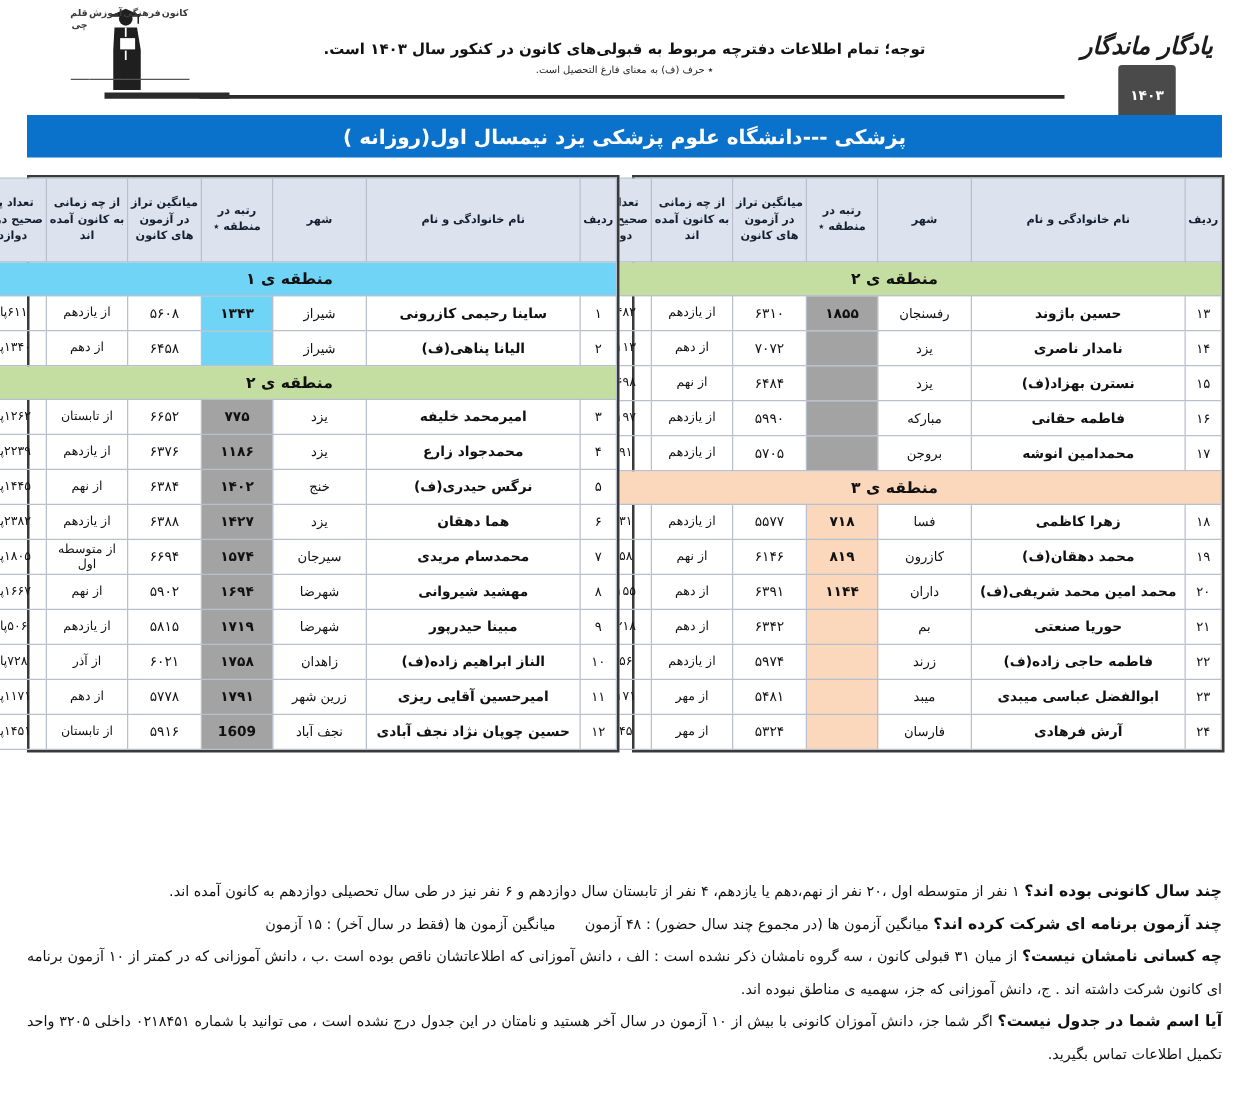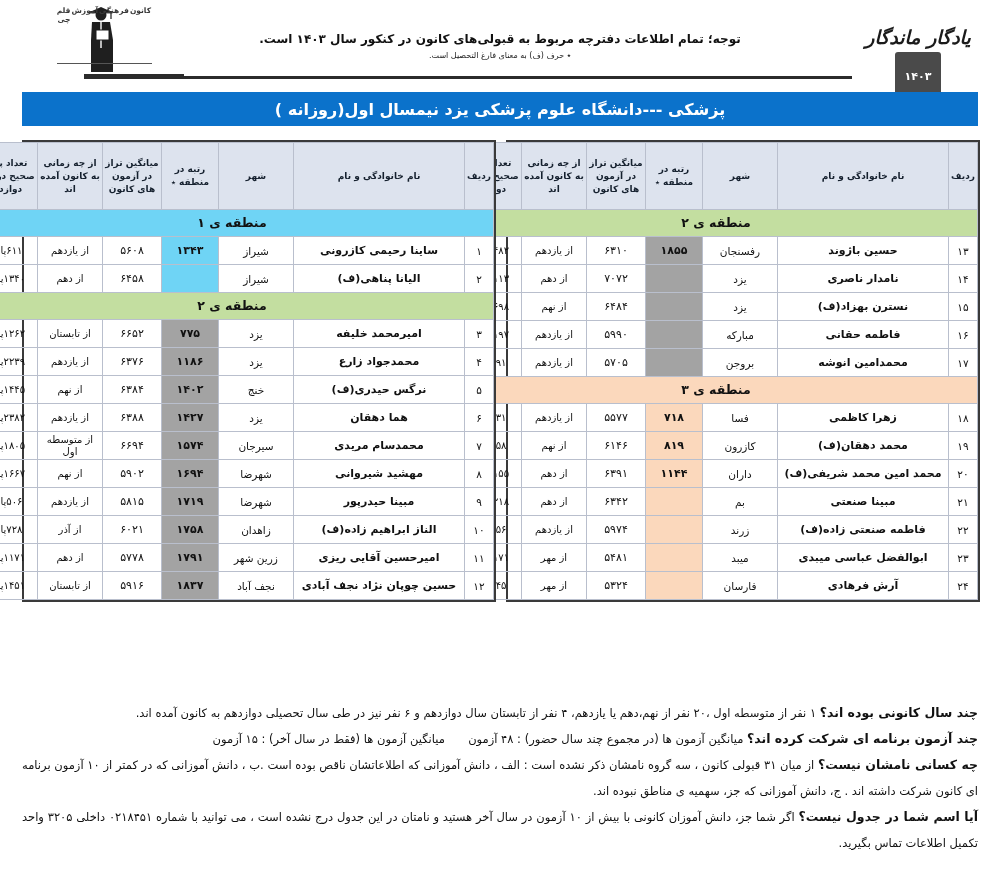--- a/index.html
+++ b/index.html
@@ -389,21 +389,21 @@
             <td class="v-city">زرین شهر</td>
             <td class="v-rank rank-z2">۱۷۹۱</td>
             <td class="v-taraz">۵۷۷۸</td>
             <td class="v-since">از دهم</td>
             <td class="v-count">۱۱۷۱پاسخ</td>
           </tr>
           <tr>
             <td class="v-radif">۱۲</td>
             <td class="v-name">حسین چوپان نژاد نجف آبادی</td>
             <td class="v-city">نجف آباد</td>
-            <td class="v-rank rank-z2">۱۸۳۷</td>
+            <td class="v-rank rank-z2">1609</td>
             <td class="v-taraz">۵۹۱۶</td>
             <td class="v-since">از تابستان</td>
             <td class="v-count">۱۴۵۱پاسخ</td>
           </tr>
         </tbody>
     </table>
   </div>
 
   <div class="tbl-holder">
     <table class="data">
@@ -492,30 +492,30 @@
             <td class="v-radif">۲۰</td>
             <td class="v-name">محمد امین محمد شریفی(ف)</td>
             <td class="v-city">داران</td>
             <td class="v-rank rank-z3">۱۱۴۴</td>
             <td class="v-taraz">۶۳۹۱</td>
             <td class="v-since">از دهم</td>
             <td class="v-count">۱۱۵۵پاسخ</td>
           </tr>
           <tr>
             <td class="v-radif">۲۱</td>
-            <td class="v-name">مبینا صنعتی</td>
+            <td class="v-name">حوریا صنعتی</td>
             <td class="v-city">بم</td>
             <td class="v-rank rank-z3"></td>
             <td class="v-taraz">۶۳۴۲</td>
             <td class="v-since">از دهم</td>
             <td class="v-count">۱۲۱۸پاسخ</td>
           </tr>
           <tr>
             <td class="v-radif">۲۲</td>
-            <td class="v-name">فاطمه صنعتی زاده(ف)</td>
+            <td class="v-name">فاطمه حاجی زاده(ف)</td>
             <td class="v-city">زرند</td>
             <td class="v-rank rank-z3"></td>
             <td class="v-taraz">۵۹۷۴</td>
             <td class="v-since">از یازدهم</td>
             <td class="v-count">۸۵۶پاسخ</td>
           </tr>
           <tr>
             <td class="v-radif">۲۳</td>
             <td class="v-name">ابوالفضل عباسی میبدی</td>
             <td class="v-city">میبد</td>

